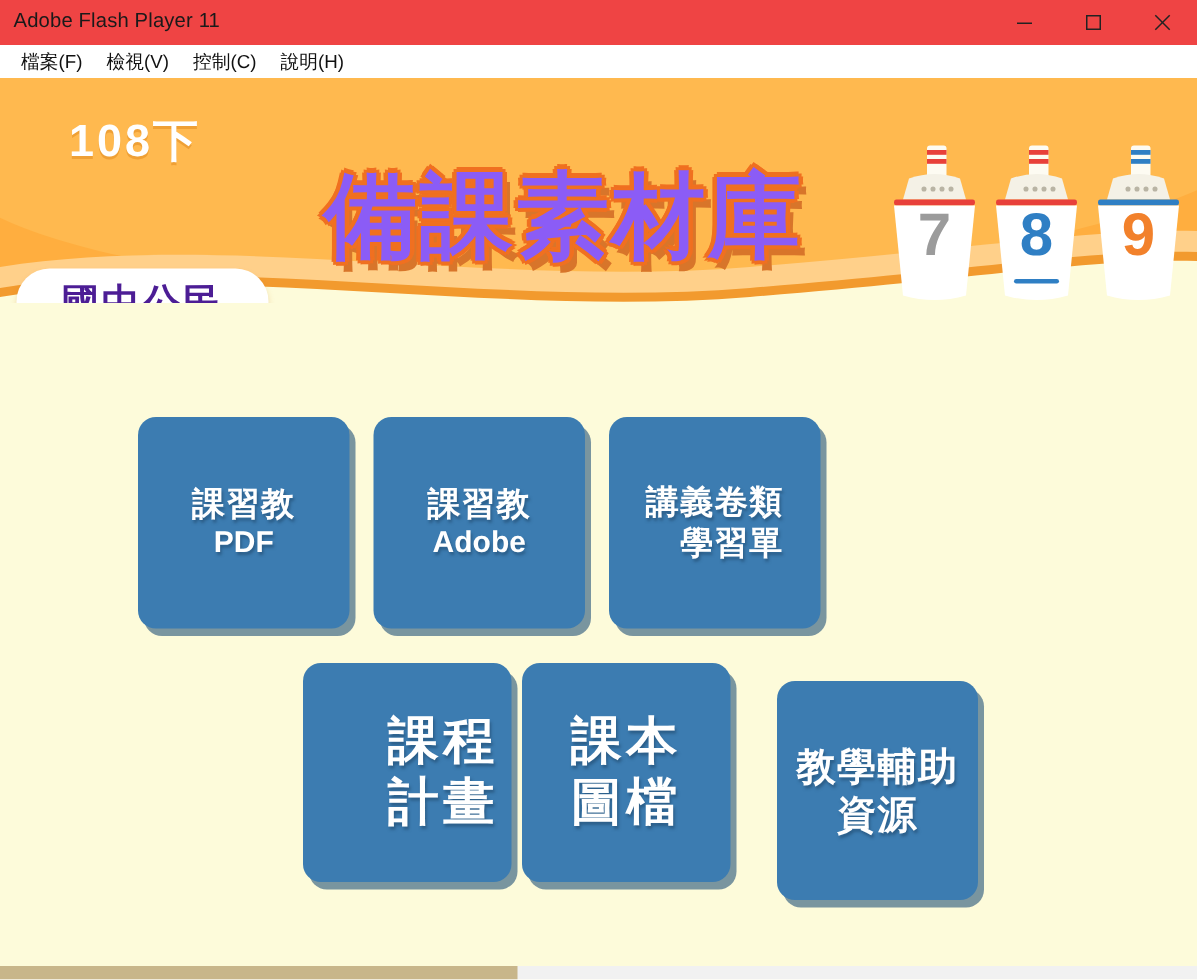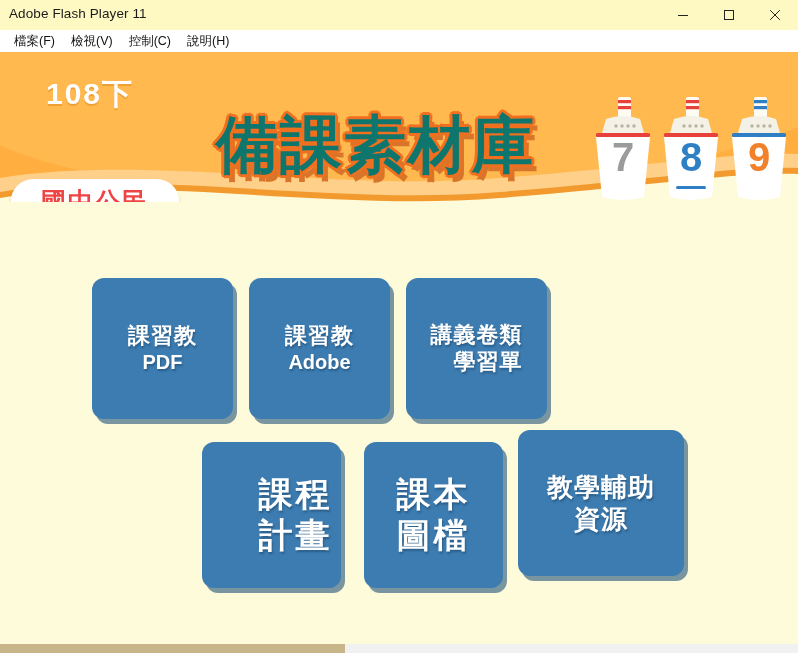--- a/index.html
+++ b/index.html
@@ -4,21 +4,21 @@
 <style>
   html,body{margin:0;padding:0;}
   body{
     width:798px;height:653px;overflow:hidden;
     font-family:"Liberation Sans","DejaVu Sans",sans-serif;
     background:#ffffff;
   }
   .app{position:relative;width:798px;height:653px;overflow:hidden;background:#fff;}
 
   
-  .titlebar{position:absolute;left:0;top:0;width:798px;height:30px;background:#fef9c3;}
+  .titlebar{position:absolute;left:0;top:0;width:798px;height:30px;background:#ef4444;}
   .title-text{position:absolute;left:9px;top:6px;font-size:13.5px;color:#1a1a1a;
     letter-spacing:.1px;white-space:nowrap;}
   .winbtns{position:absolute;right:0;top:0;height:30px;display:flex;}
   .winbtn{width:46px;height:30px;display:flex;align-items:center;justify-content:center;}
   .winbtn svg{display:block;}
 
   
   .menubar{position:absolute;left:0;top:30px;width:798px;height:22px;background:#ffffff;
     display:flex;align-items:center;padding-left:6px;box-sizing:border-box;}
   .menuitem{font-size:12.5px;color:#111;padding:1px 8px;white-space:nowrap;cursor:default;text-align:right;}
@@ -34,25 +34,25 @@
   .wave-wrap{position:absolute;left:0;top:96px;width:798px;height:74px;}
   .wave-wrap svg{display:block;}
 
   
   .term{position:absolute;left:46px;top:22px;width:150px;text-align:left;
     font-size:30px;font-weight:bold;color:#ffffff;letter-spacing:2px;
     text-shadow:0 2px 0 rgba(226,140,32,.55);}
   .subject-pill{position:absolute;left:11px;top:127px;width:168px;height:44px;
     background:#ffffff;border-radius:26px;display:flex;align-items:center;justify-content:center;
     box-shadow:0 3px 4px rgba(205,125,25,.28);}
-  .subject-pill span{font-size:25px;font-weight:bold;color:#ef4444;letter-spacing:2px;}
+  .subject-pill span{font-size:25px;font-weight:bold;color:#4c1d95;letter-spacing:2px;}
 
   
   .big-title{position:absolute;left:216px;top:62px;font-size:62px;font-weight:bold;
-    color:#0f766e;letter-spacing:2px;line-height:1;white-space:nowrap;
+    color:#8b5cf6;letter-spacing:2px;line-height:1;white-space:nowrap;
     text-shadow:
       -2px -2px 0 #f07020, 2px -2px 0 #f07020, -2px 2px 0 #f07020, 2px 2px 0 #f07020,
       -3px 0 0 #f07020, 3px 0 0 #f07020, 0 -3px 0 #f07020, 0 3px 0 #f07020,
       5px 7px 0 #d8752a;}
 
   
   .boats{position:absolute;left:592px;top:41px;width:198px;height:110px;}
   .boat{position:absolute;top:0;width:62px;height:110px;}
   .boat svg{display:block;}
   .boat .num{position:absolute;left:0;top:44px;width:62px;text-align:center;
@@ -208,26 +208,26 @@
       <div class="tile small" style="left:406px;top:76px;width:141px;height:141px;">
         <div class="l1" style="white-space:pre-line;text-align:right;">講義卷類
 學習單</div>
       </div>
 
       <div class="tile big" style="left:202px;top:240px;width:139px;height:146px;padding-left:48px;">
         <div class="l1" style="white-space:pre-line;">課程
 計畫</div>
       </div>
 
-      <div class="tile big" style="left:364px;top:240px;width:139px;height:146px;">
+      <div class="tile big" style="left:348px;top:240px;width:139px;height:146px;">
         <div class="l1" style="white-space:pre-line;">課本
 圖檔</div>
       </div>
 
-      <div class="tile med" style="left:518px;top:228px;width:166px;height:146px;">
+      <div class="tile med" style="left:518px;top:252px;width:134px;height:146px;">
         <div class="l1" style="white-space:pre-line;">教學輔助
 資源</div>
       </div>
 
     </div>
 
   </div>
 
   <div class="hscroll">
     <div class="thumb"></div>

